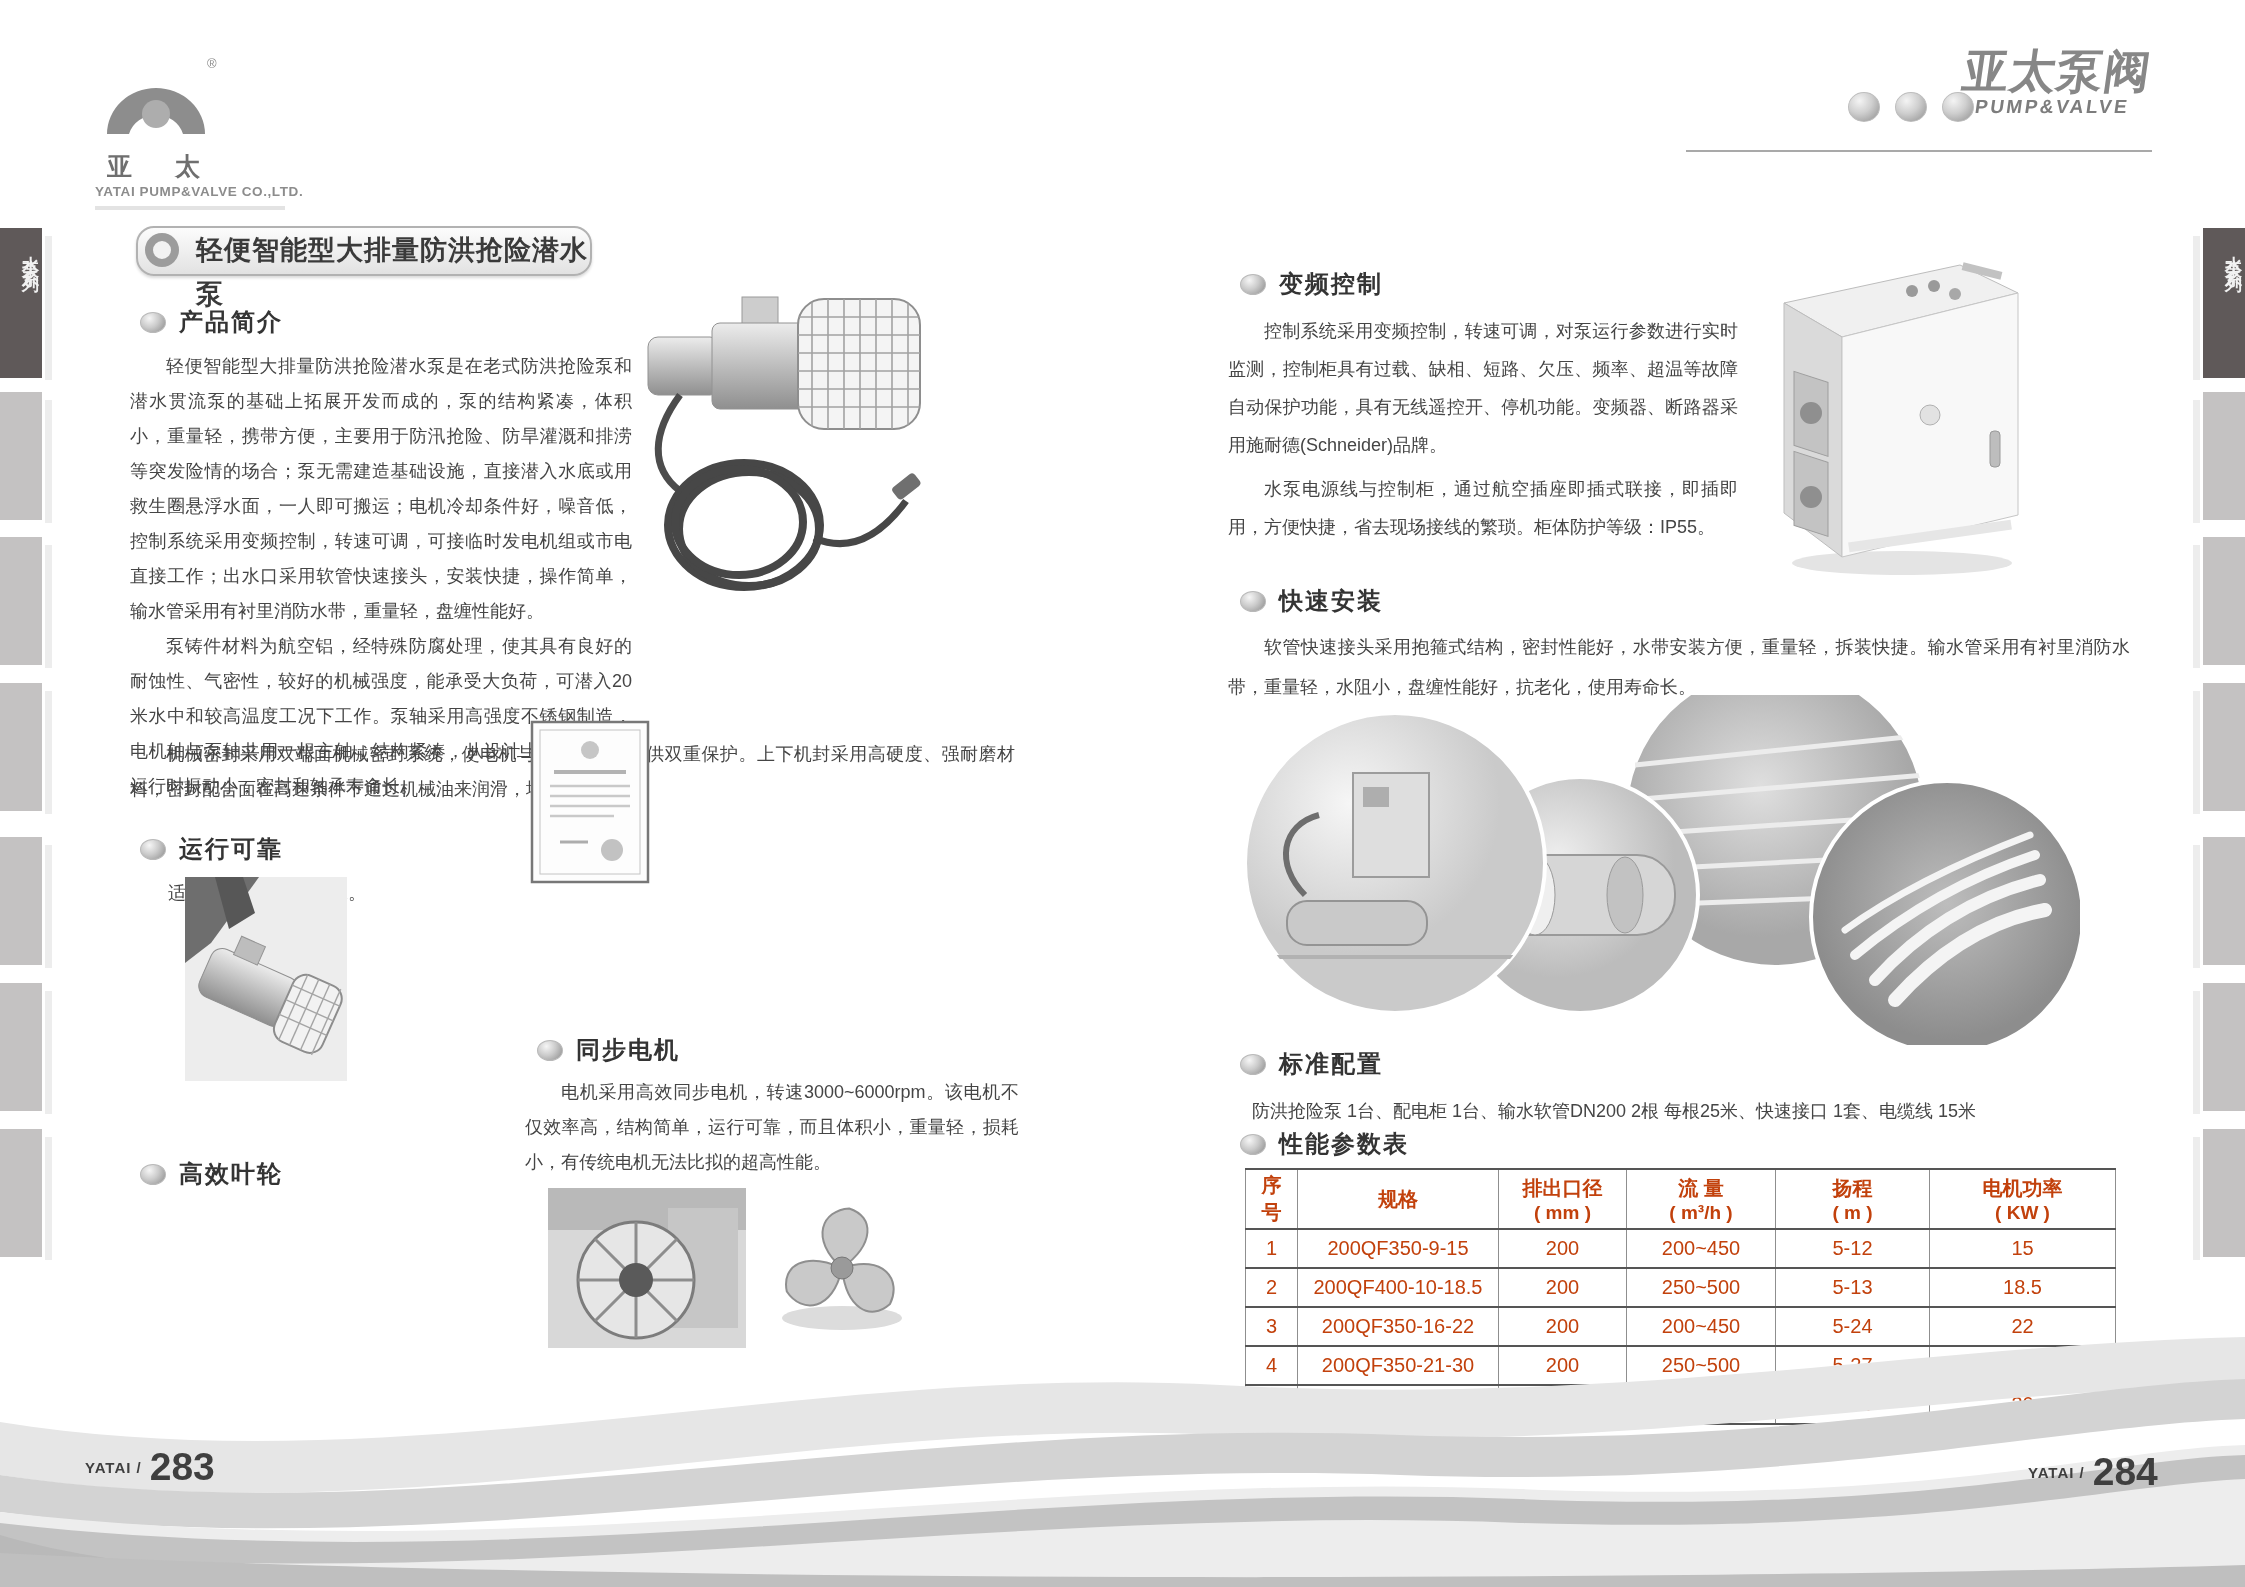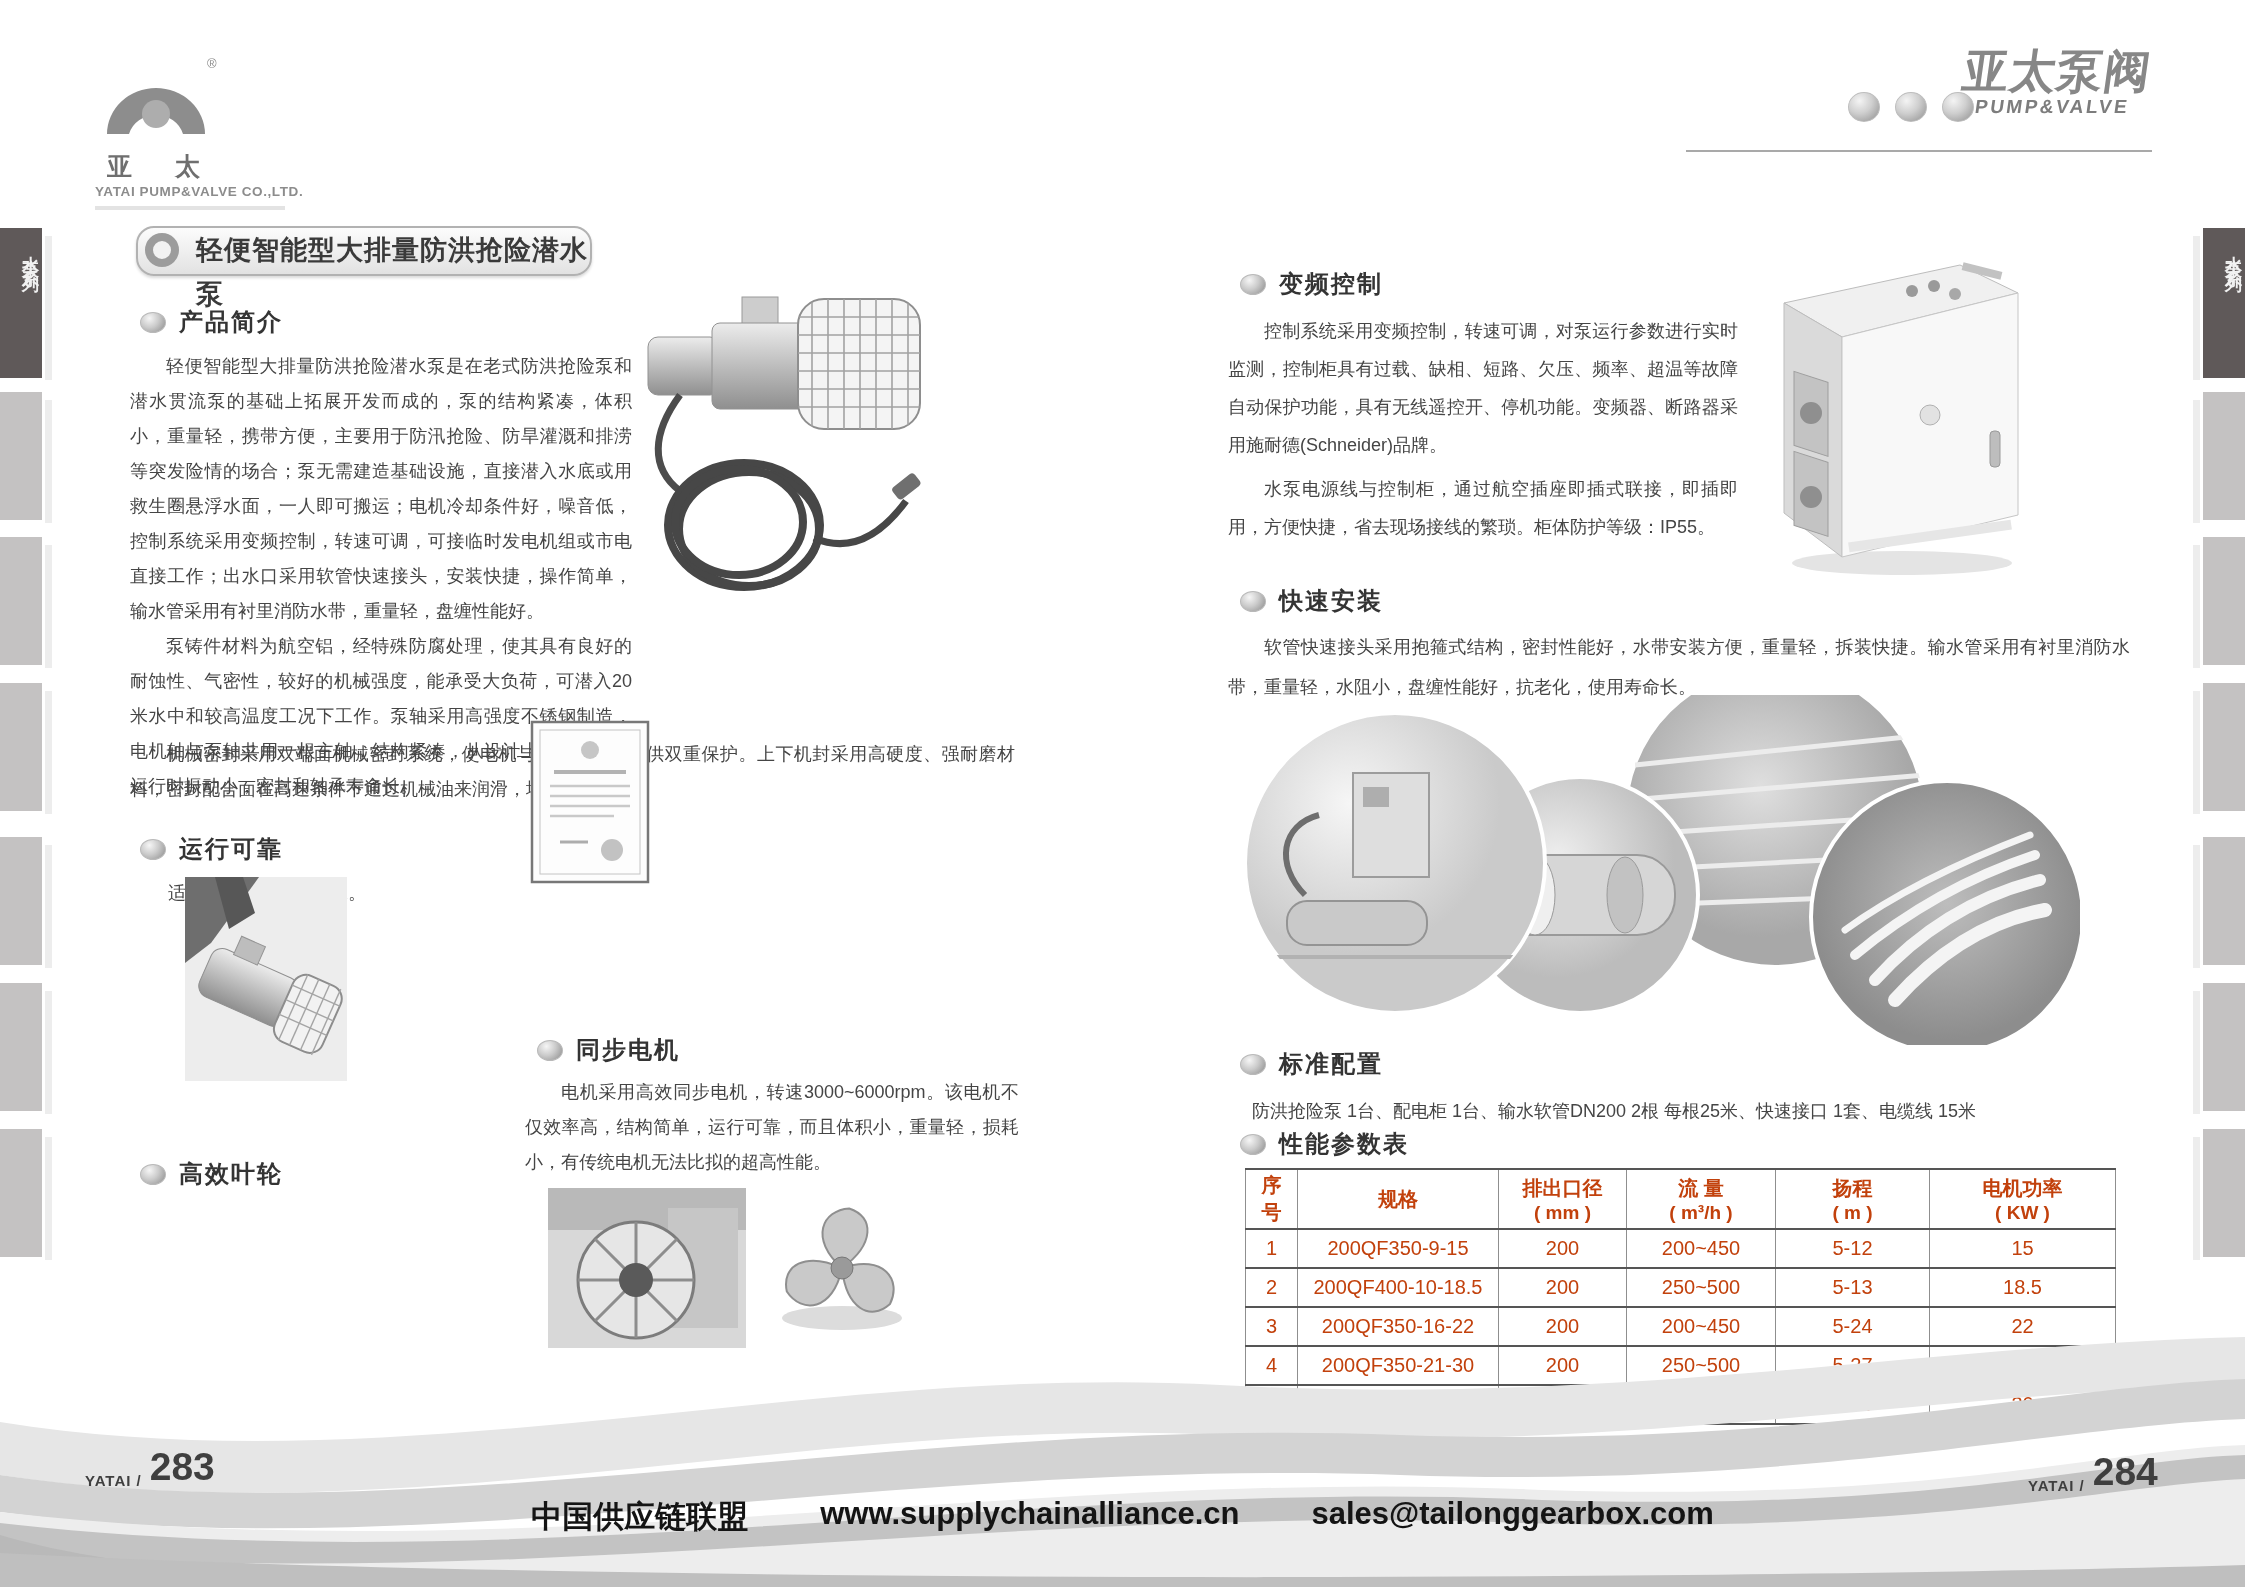--- a/index.html
+++ b/index.html
@@ -60,21 +60,21 @@
   .ptable th,.ptable td{border-left:1px solid #8f8f8f;border-right:1px solid #8f8f8f;
         border-top:2px solid #555;border-bottom:2px solid #555;text-align:center;padding:0 4px;}
   .ptable th{font-weight:600;height:58px;}
   .ptable td{height:37px;font-weight:500;}
   .ptable th .unit{font-weight:600;font-size:19px;}
 
   
   .footer-waves{position:absolute;left:0;top:1327px;}
   .footer-text{position:absolute;left:0;top:1496px;width:2245px;display:flex;justify-content:center;gap:72px;
                font-size:31px;font-weight:600;color:#141414;}
-  .pageno{position:absolute;display:flex;align-items:flex-end;gap:8px;color:#3f3f3f;}
+  .pageno{position:absolute;display:flex;align-items:center;gap:8px;color:#3f3f3f;}
   .pageno .pfx{font-size:15px;font-weight:800;letter-spacing:1px;}
   .pageno .num{font-size:39px;font-weight:800;}
   .pageno.l{left:85px;top:1445px;} .pageno.r{left:2028px;top:1450px;}
 
   .photo{position:absolute;}
 </style>
 </head>
 <body>
 
 <div class="page">
@@ -464,19 +464,14 @@
 
   <div class="pageno l">
     <span class="pfx">YATAI /</span>
     <span class="num">283</span>
   </div>
   <div class="pageno r">
     <span class="pfx">YATAI /</span>
     <span class="num">284</span>
   </div>
 
-  <div class="footer-text">
-    <span>中国供应链联盟</span>
-    <span>www.supplychainalliance.cn</span>
-    <span>sales@tailonggearbox.com</span>
-  </div>
 
 </div>
 
 </body></html>

